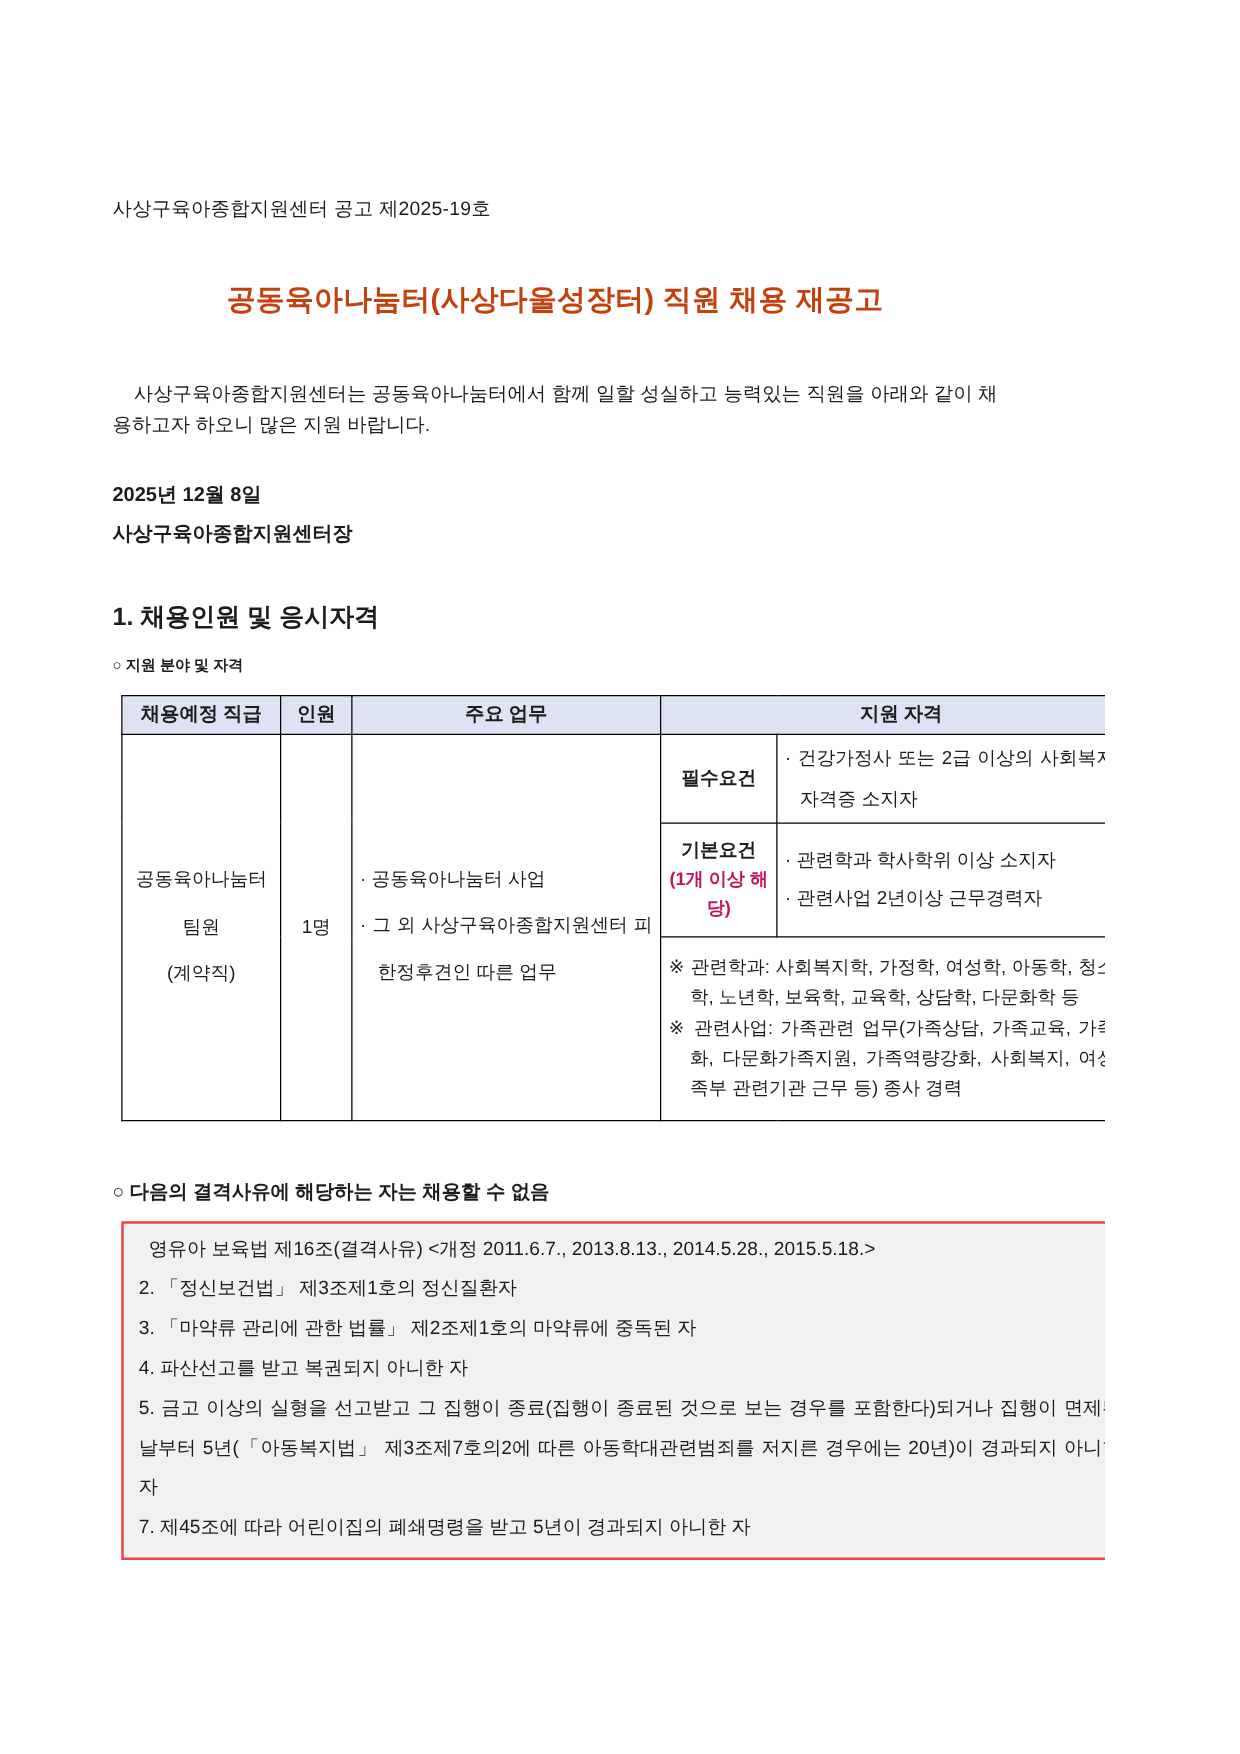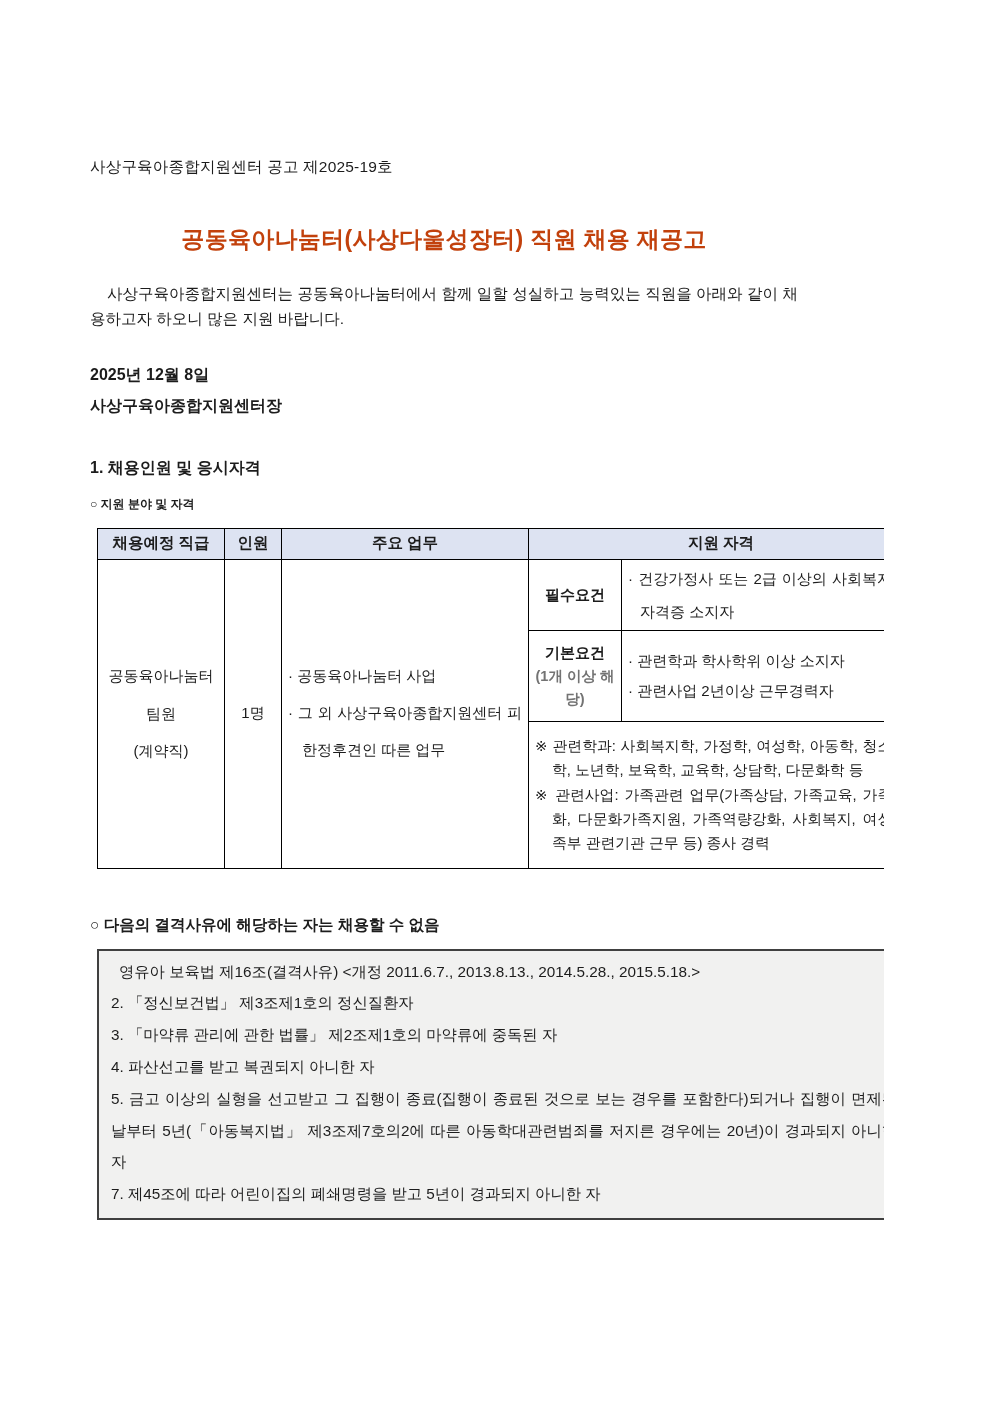--- a/index.html
+++ b/index.html
@@ -18,30 +18,30 @@
   .doc-title{
     margin-top:46px;
     text-align:center;
     font-size:23px;
     font-weight:bold;
     color:#c2410c;
     letter-spacing:.3px;
   }
 
   .intro{
-    margin-top:26px;
+    margin-top:48px;
     font-size:15.5px;
     line-height:1.62;
     text-align:justify;
     text-indent:17px;
   }
 
   .date-block{margin-top:28px;text-align:left;font-weight:bold;font-size:16px;line-height:1.95;}
 
-  .h1{margin-top:36px;font-size:16px;font-weight:bold;}
+  .h1{margin-top:36px;font-size:20px;font-weight:bold;}
   .h2{margin-top:17px;font-size:12px;font-weight:bold;}
 
   table.recruit{
     margin-top:15px;
     margin-left:7px;
     border-collapse:collapse;
     width:816px;
     table-layout:fixed;
     font-size:15px;
   }
@@ -60,35 +60,35 @@
   }
   td.center{text-align:center;}
   .cell-position{line-height:2.5;font-size:15px;}
   .cell-count{text-align:center;}
   .cell-duties{line-height:2.45;}
   .cell-duties .duty{padding-left:14px;text-indent:-14px;text-align:justify;}
   .row-req{height:70px;}
   .row-basic{height:91px;}
   .row-notes{height:147px;}
   .label-cell{text-align:center;font-weight:bold;line-height:1.7;}
-  .label-note{color:#737373;font-weight:bold;font-size:14.5px;line-height:1.6;}
+  .label-note{color:#be185d;font-weight:bold;font-size:14.5px;line-height:1.6;}
   .req-text{line-height:2.2;text-align:justify;}
   .req-text .hang{padding-left:12px;text-indent:-12px;}
   .basic-text{line-height:1.95;text-align:justify;}
   .basic-text .hang{padding-left:12px;text-indent:-12px;}
   .notes-cell{line-height:1.63;font-size:14.8px;vertical-align:middle;}
   .notes-cell .note{padding-left:17px;text-indent:-17px;text-align:justify;}
 
   .dq-heading{margin-top:46px;font-size:15.5px;font-weight:bold;}
 
   .dq-box{
     margin-top:13px;
     margin-left:7px;
     width:786px;
-    border:2px solid #404040;
+    border:2px solid #ef4444;
     background:#f1f1f0;
     padding:5px 14px 8px 12px;
     font-size:15.3px;
     line-height:2.08;
   }
   .dq-box .box-title{text-indent:8px;}
   .dq-box .item{text-align:justify;}
 </style>
 </head>
 <body>

